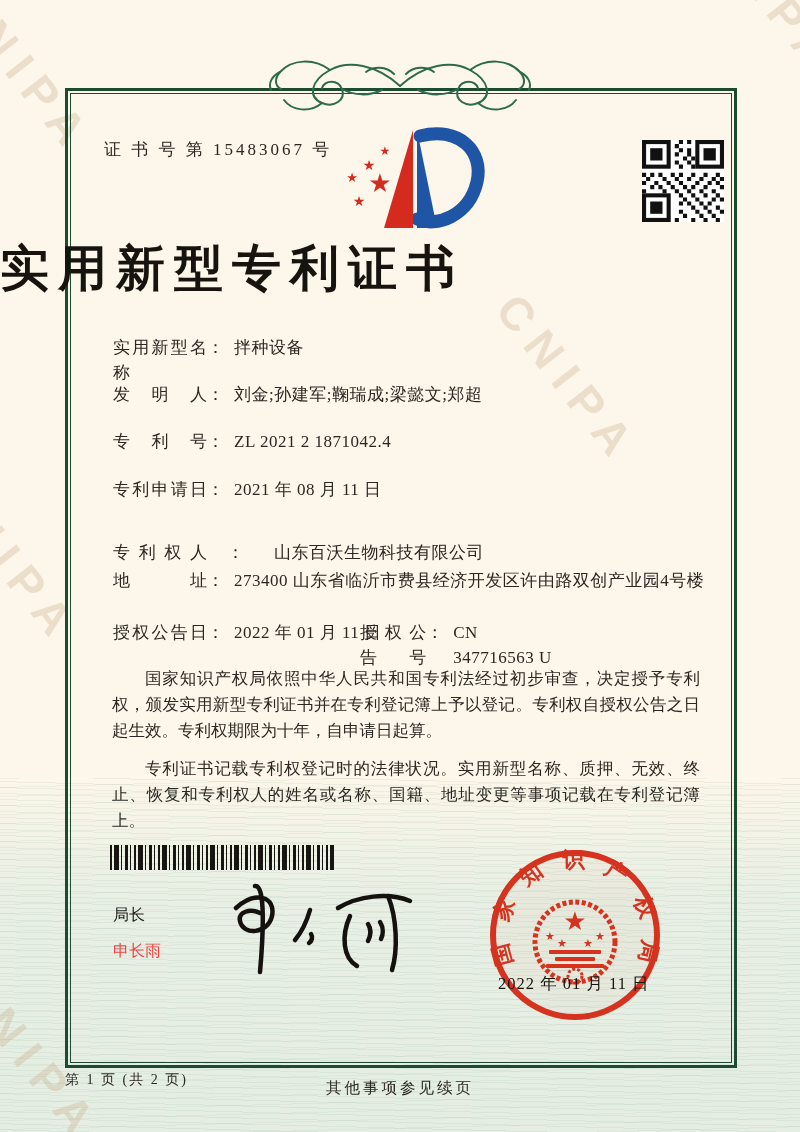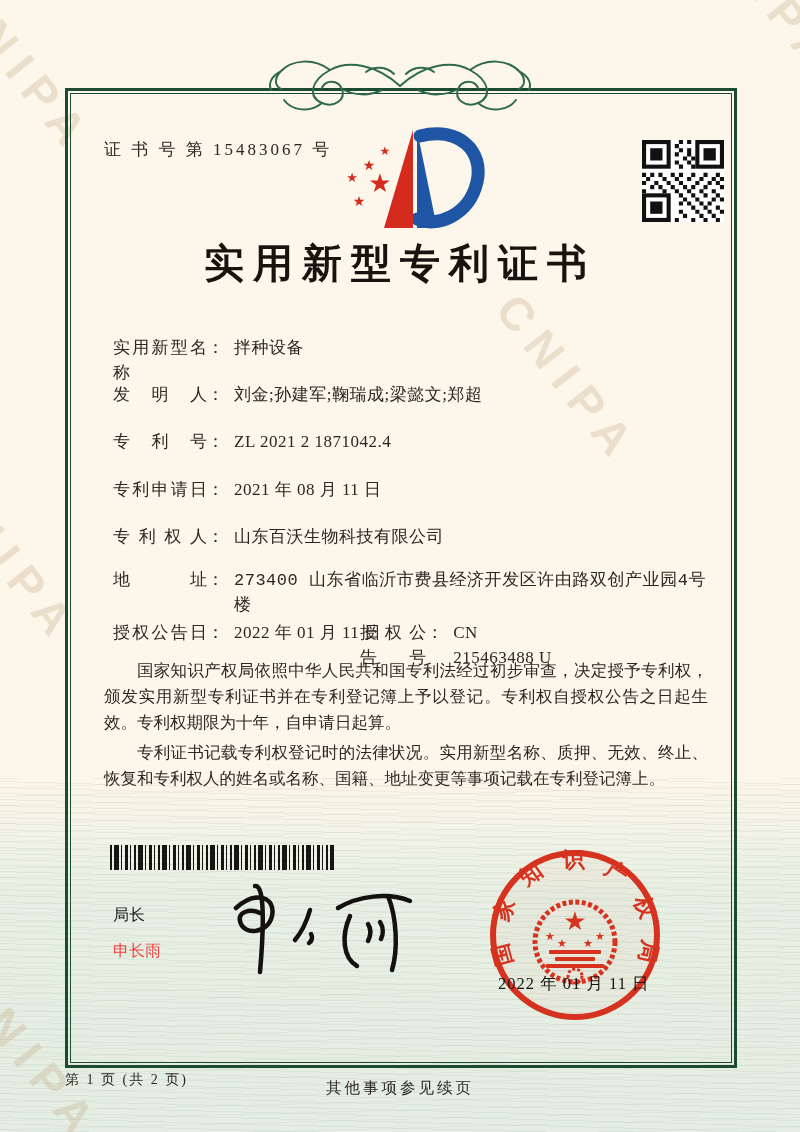--- a/index.html
+++ b/index.html
@@ -27,35 +27,35 @@
   
   .cert-border{left:65px;top:88px;width:666px;height:974px;border:3px solid #1d4b32;z-index:2;}
   .cert-border-inner{position:absolute;left:2px;top:2px;right:2px;bottom:2px;border:1px solid #1d4b32;}
 
   .content{z-index:3;}
 
   .cert-no{left:104px;top:138px;font-size:17px;letter-spacing:3px;}
 
   .logo{left:338px;top:122px;width:152px;height:116px;}
 
-  .title{left:0;top:236px;width:800px;text-align:center;font-size:40px;font-weight:700;
+  .title{left:0;top:236px;width:800px;text-align:left;font-size:49px;font-weight:700;
          letter-spacing:9px;color:#17140f;}
 
   .row{left:113px;font-size:17px;display:flex;align-items:flex-start;line-height:25px;}
   .f-label{display:inline-block;width:94px;text-align:justify;text-align-last:justify;}
   .f-colon{display:inline-block;}
   .f-value{margin-left:10px;letter-spacing:.5px;}
   .r1{top:335px;} .r2{top:382px;} .r3{top:429px;align-items:flex-end;} .r4{top:477px;}
-  .r5{top:524px;} .r6{top:568px;font-family:Liberation Mono, monospace;} .r7{top:620px;}
+  .r5{top:540px;gap:20px;} .r6{top:568px;} .r7{top:620px;}
   .r6 .f-value{width:472px;text-align:justify;}
   .pair2{position:absolute;left:247px;top:0;display:flex;}
   .pair2 .f-label{width:85px;}
 
   .paras{left:100px;top:654px;width:612px;font-size:16.5px;line-height:26px;text-align:justify;}
-  .paras p{margin:4px;text-indent:2em;}
+  .paras p{margin:12px;text-indent:2em;}
 
   .barcode{left:110px;top:845px;width:224px;height:25px;
     background:repeating-linear-gradient(90deg,
       #17150f 0 2px, transparent 2px 4px,
       #17150f 4px 9px, transparent 9px 11px,
       #17150f 11px 12px, transparent 12px 15px,
       #17150f 15px 18px, transparent 18px 20px,
       #17150f 20px 21px, transparent 21px 24px);}
 
   .sig-title{left:113px;top:905px;font-size:16px;font-family:"Liberation Sans","DejaVu Sans",sans-serif;color:#23201b;}
@@ -185,21 +185,21 @@
     <span class="f-colon">：</span>
   <span class="f-value">273400 山东省临沂市费县经济开发区许由路双创产业园4号楼</span>
 </div>
 <div class="abs content row r7">
   <span class="f-label">授权公告日</span>
     <span class="f-colon">：</span>
   <span class="f-value">2022 年 01 月 11 日</span>
   <span class="pair2">
     <span class="f-label">授权公告号</span>
       <span class="f-colon">：</span>
-    <span class="f-value">CN 215463488 U</span>
+    <span class="f-value">CN 347716563 U</span>
   </span>
 </div>
 
 <div class="abs content paras">
   <p>国家知识产权局依照中华人民共和国专利法经过初步审查，决定授予专利权，颁发实用新型专利证书并在专利登记簿上予以登记。专利权自授权公告之日起生效。专利权期限为十年，自申请日起算。</p>
   <p>专利证书记载专利权登记时的法律状况。实用新型名称、质押、无效、终止、恢复和专利权人的姓名或名称、国籍、地址变更等事项记载在专利登记簿上。</p>
 </div>
 
 <div class="abs content barcode"></div>
 

